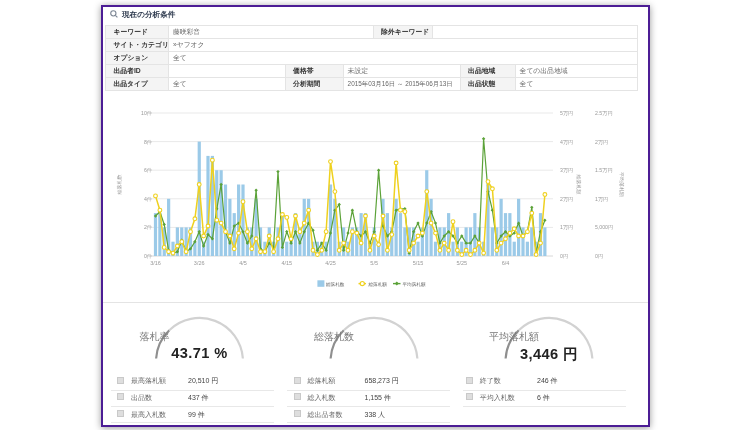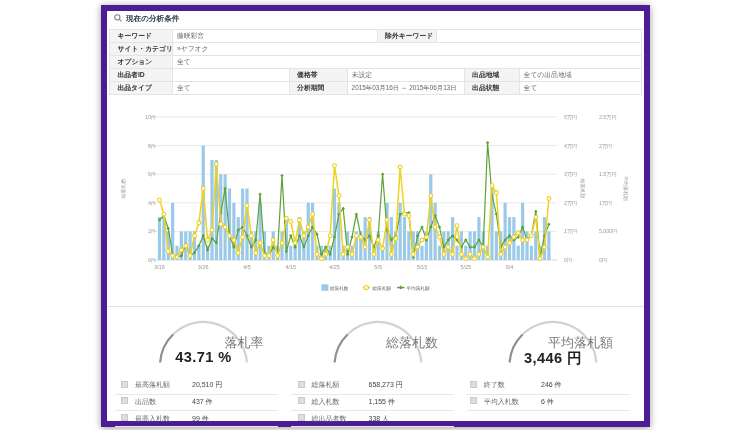--- a/index.html
+++ b/index.html
@@ -1,22 +1,22 @@
 <!DOCTYPE html>
 <html><head><meta charset="utf-8"><style>
 *{margin:0;padding:0;box-sizing:border-box}
 body{width:750px;height:430px;background:#fff;font-family:"Liberation Sans",sans-serif;position:relative;overflow:hidden}
-#panel{position:absolute;left:101px;top:5px;width:549px;height:422px;background:#fff;border:6px solid #4c1d95;box-shadow:0 1px 7px rgba(0,0,0,.4)}
+#panel{position:absolute;left:101px;top:5px;width:549px;height:422px;background:#fff;border:2px solid #4c1d95;box-shadow:0 1px 7px rgba(0,0,0,.4)}
 #hdr{position:absolute;left:7px;top:2.5px;font-size:7.6px;font-weight:bold;color:#2f3b4f}
 #hdr svg{vertical-align:-1px;margin-right:4px}
 table.cond{position:absolute;left:2px;top:17.7px;width:531.6px;border-collapse:collapse;font-size:6.8px;table-layout:fixed}
 table.cond td{border:1px solid #e4e4e4;height:13.1px;padding:0 0 0 4px;color:#666;overflow:hidden;white-space:nowrap}
 table.cond td.l{background:#f4f4f4;color:#333;font-weight:bold;padding-left:7.5px}
 .sep{position:absolute;left:0;width:100%;border-top:1px solid #e4e4e4}
-.gl{position:absolute;font-size:13px;color:#777;width:120px;text-align:right}
+.gl{position:absolute;font-size:10px;color:#777;width:120px;text-align:left}
 .gv{position:absolute;font-size:14.6px;font-weight:bold;color:#222;width:160px;text-align:center;letter-spacing:.4px}
 .ri{position:absolute;width:7px;height:7px;background:#dedede;border:1px solid #c9c9c9;box-sizing:border-box}
 .rl{position:absolute;font-size:7px;color:#666}
 .rv{position:absolute;font-size:7px;color:#444}
 .rs{position:absolute;border-top:1px solid #e8e8e8}
 </style></head><body>
 <div id="panel">
 <div id="hdr"><svg width="8" height="8" viewBox="0 0 11 11">
         <circle cx="4.6" cy="4.6" r="3.6" fill="none" stroke="#7c8694" stroke-width="1.5"></circle>
         <line x1="7.3" y1="7.3" x2="10.2" y2="10.2" stroke="#7c8694" stroke-width="1.6"></line>

